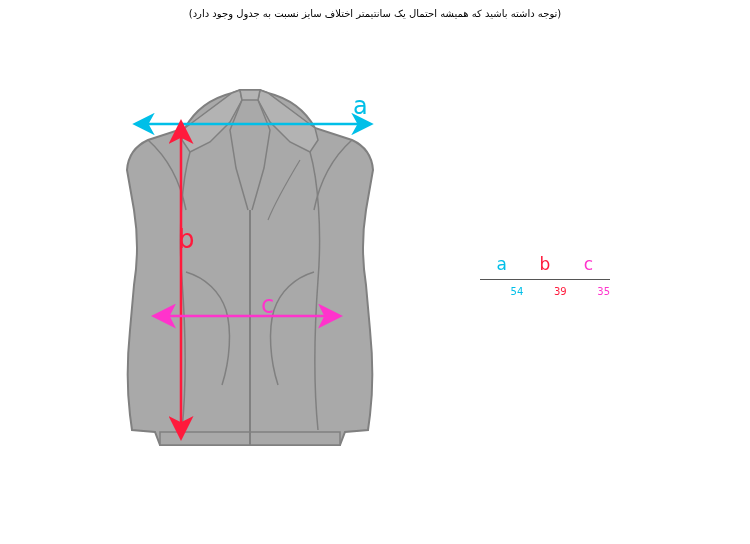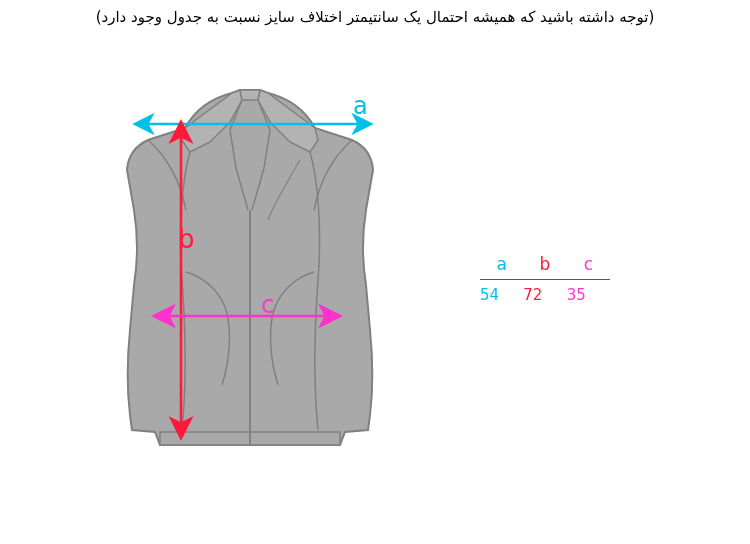--- a/index.html
+++ b/index.html
@@ -21,21 +21,21 @@
     background: #ffffff;
   }
   .note {
     position: absolute;
     top: 8px;
     left: 0;
     width: 750px;
     text-align: center;
     direction: rtl;
     font-family: "DejaVu Sans", sans-serif;
-    font-size: 15px;
+    font-size: 10px;
     color: #000000;
     white-space: nowrap;
   }
   #garment-svg {
     position: absolute;
     left: 90px;
     top: 60px;
   }
   .lbl {
     position: absolute;
@@ -74,23 +74,23 @@
   #size-table th {
     font-family: "DejaVu Sans", sans-serif;
     font-size: 17px;
     font-weight: normal;
     padding: 2px 0 5px 0;
     border-bottom: 1px solid #555555;
     text-align: center;
   }
   #size-table td {
     font-family: "DejaVu Sans", sans-serif;
-    font-size: 15px;
+    font-size: 10px;
     padding: 6px 0 0 0;
-    text-align: left;
+    text-align: right;
   }
   .col-a { color: #00bfe8; }
   .col-b { color: #ff1a3c; }
   .col-c { color: #ff33cc; }
 </style>
 </head>
 <body>
 
 <div id="page">
 
@@ -170,20 +170,20 @@
       <thead>
         <tr>
           <th class="col-a">a</th>
           <th class="col-b">b</th>
           <th class="col-c">c</th>
         </tr>
       </thead>
       <tbody>
         <tr>
           <td class="col-a">54</td>
-          <td class="col-b">72</td>
+          <td class="col-b">39</td>
           <td class="col-c">35</td>
         </tr>
       </tbody>
     </table>
   </div>
 
 </div>
 
 </body></html>

